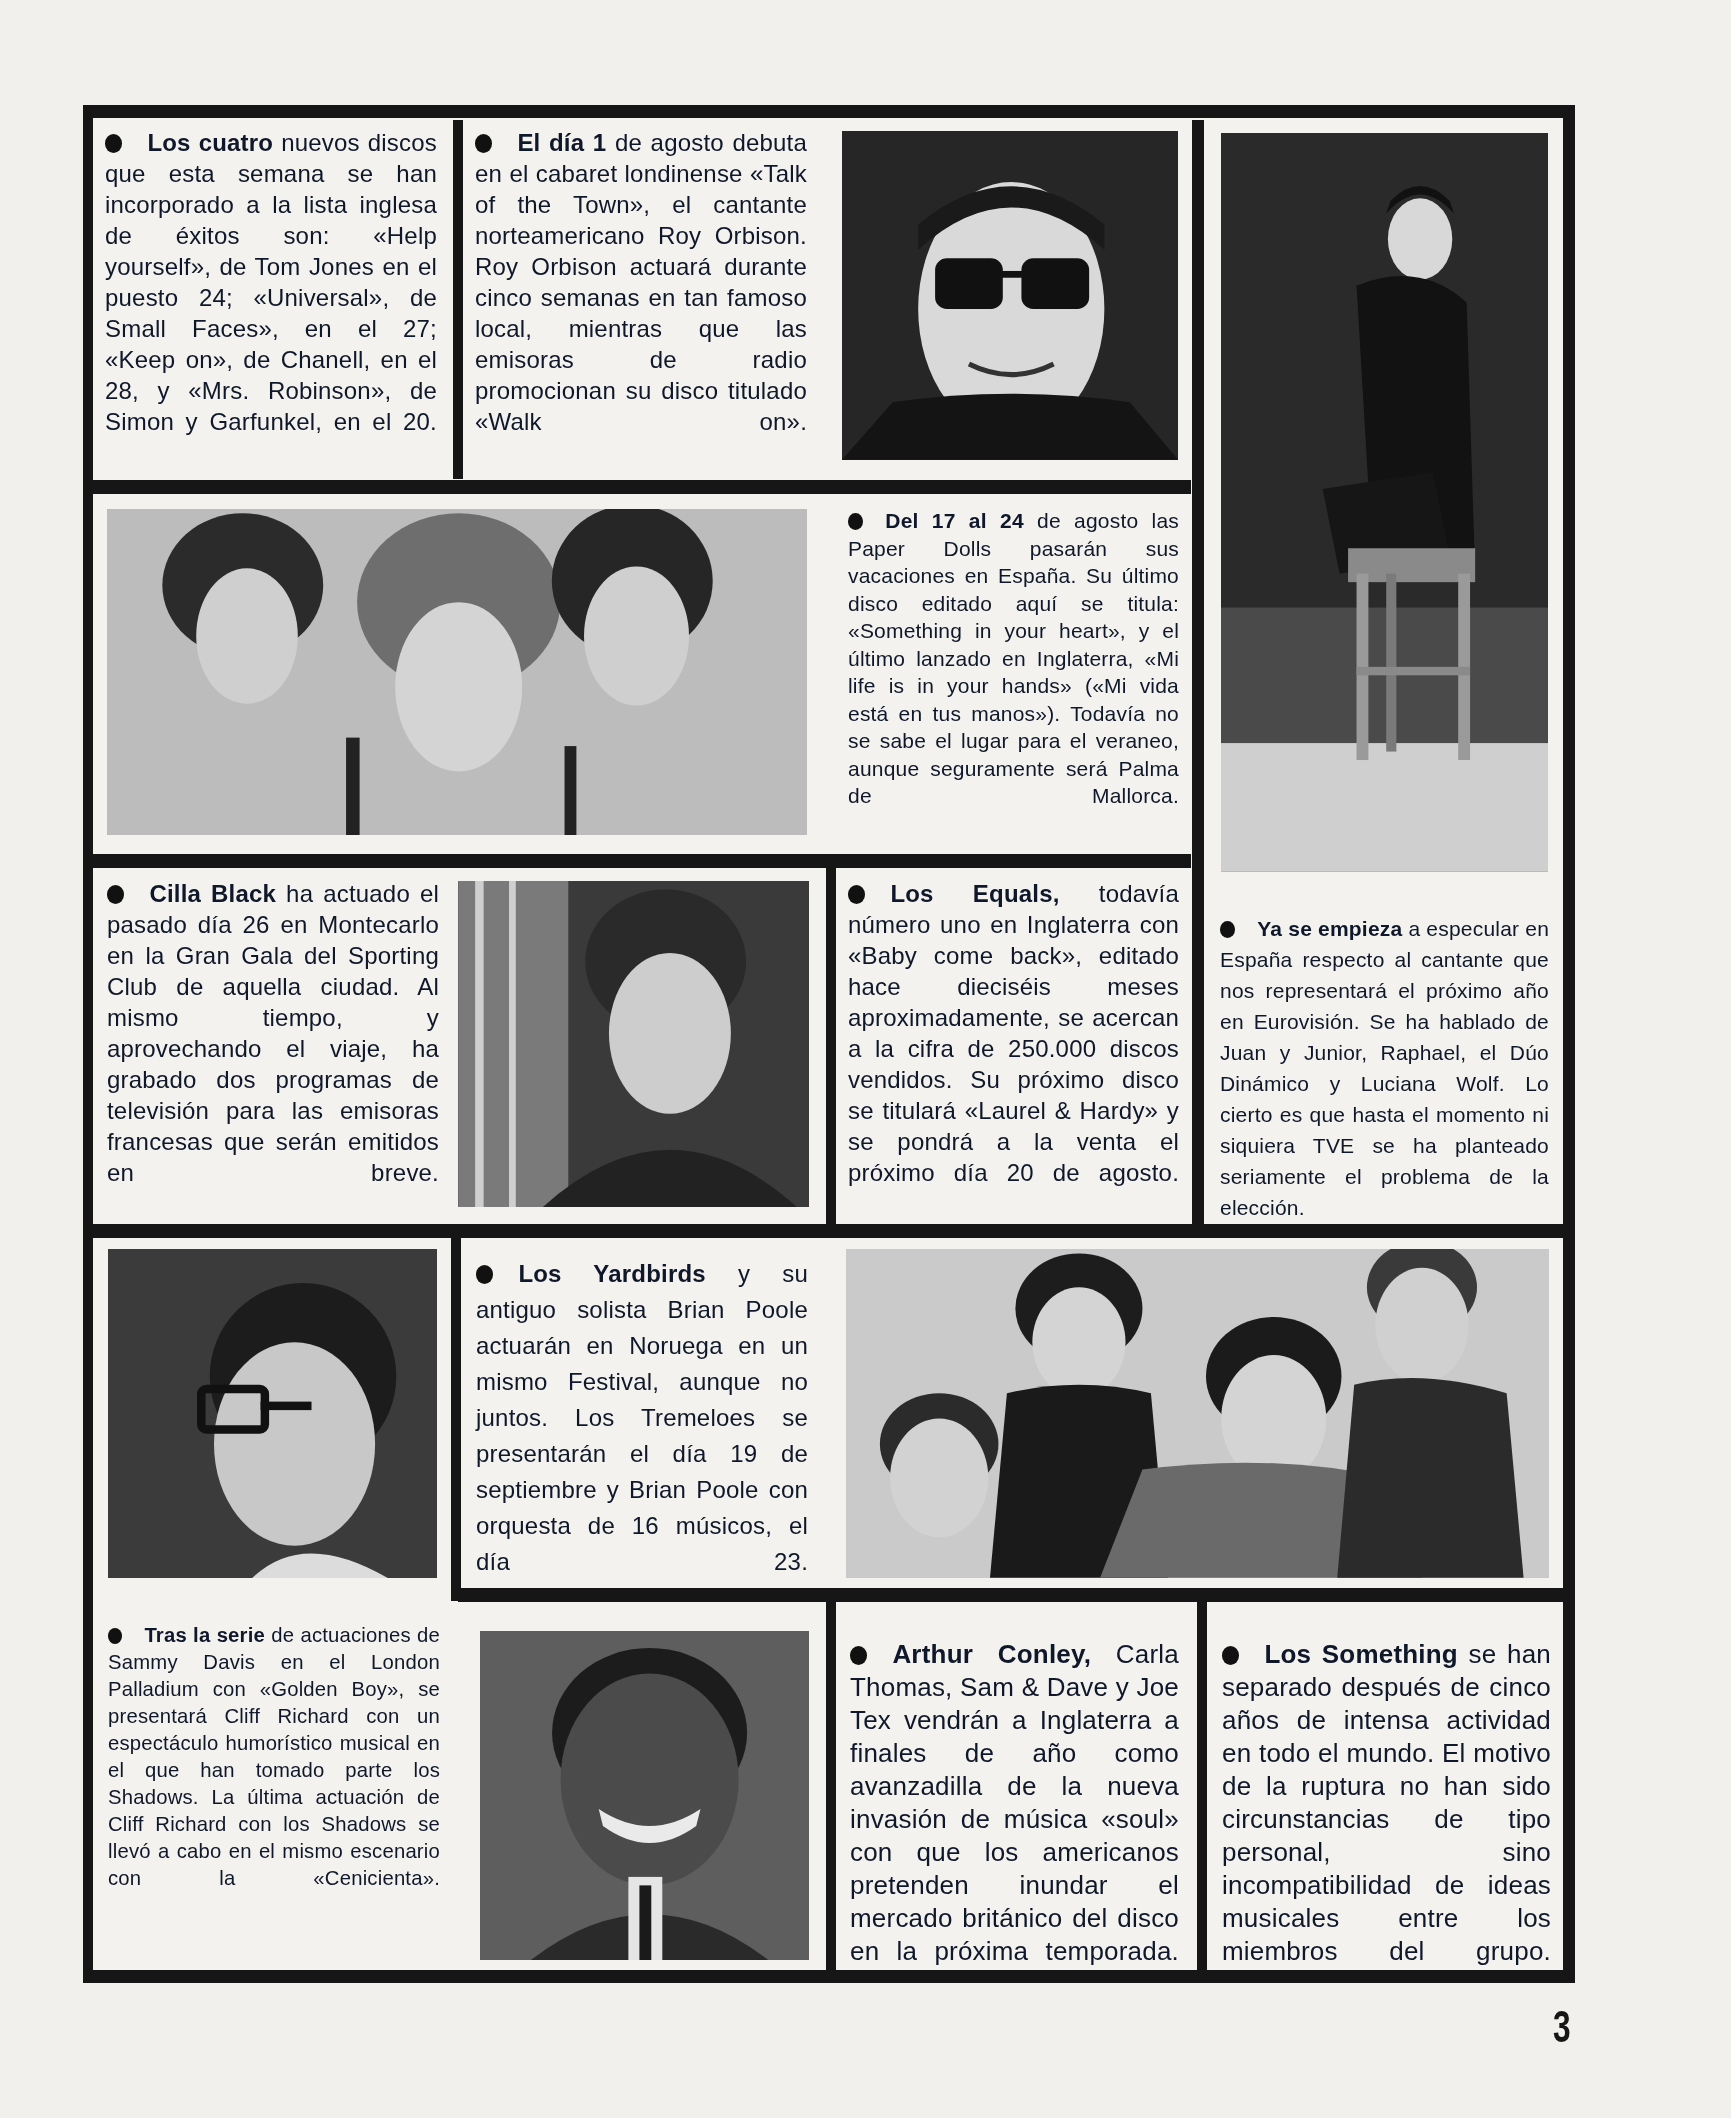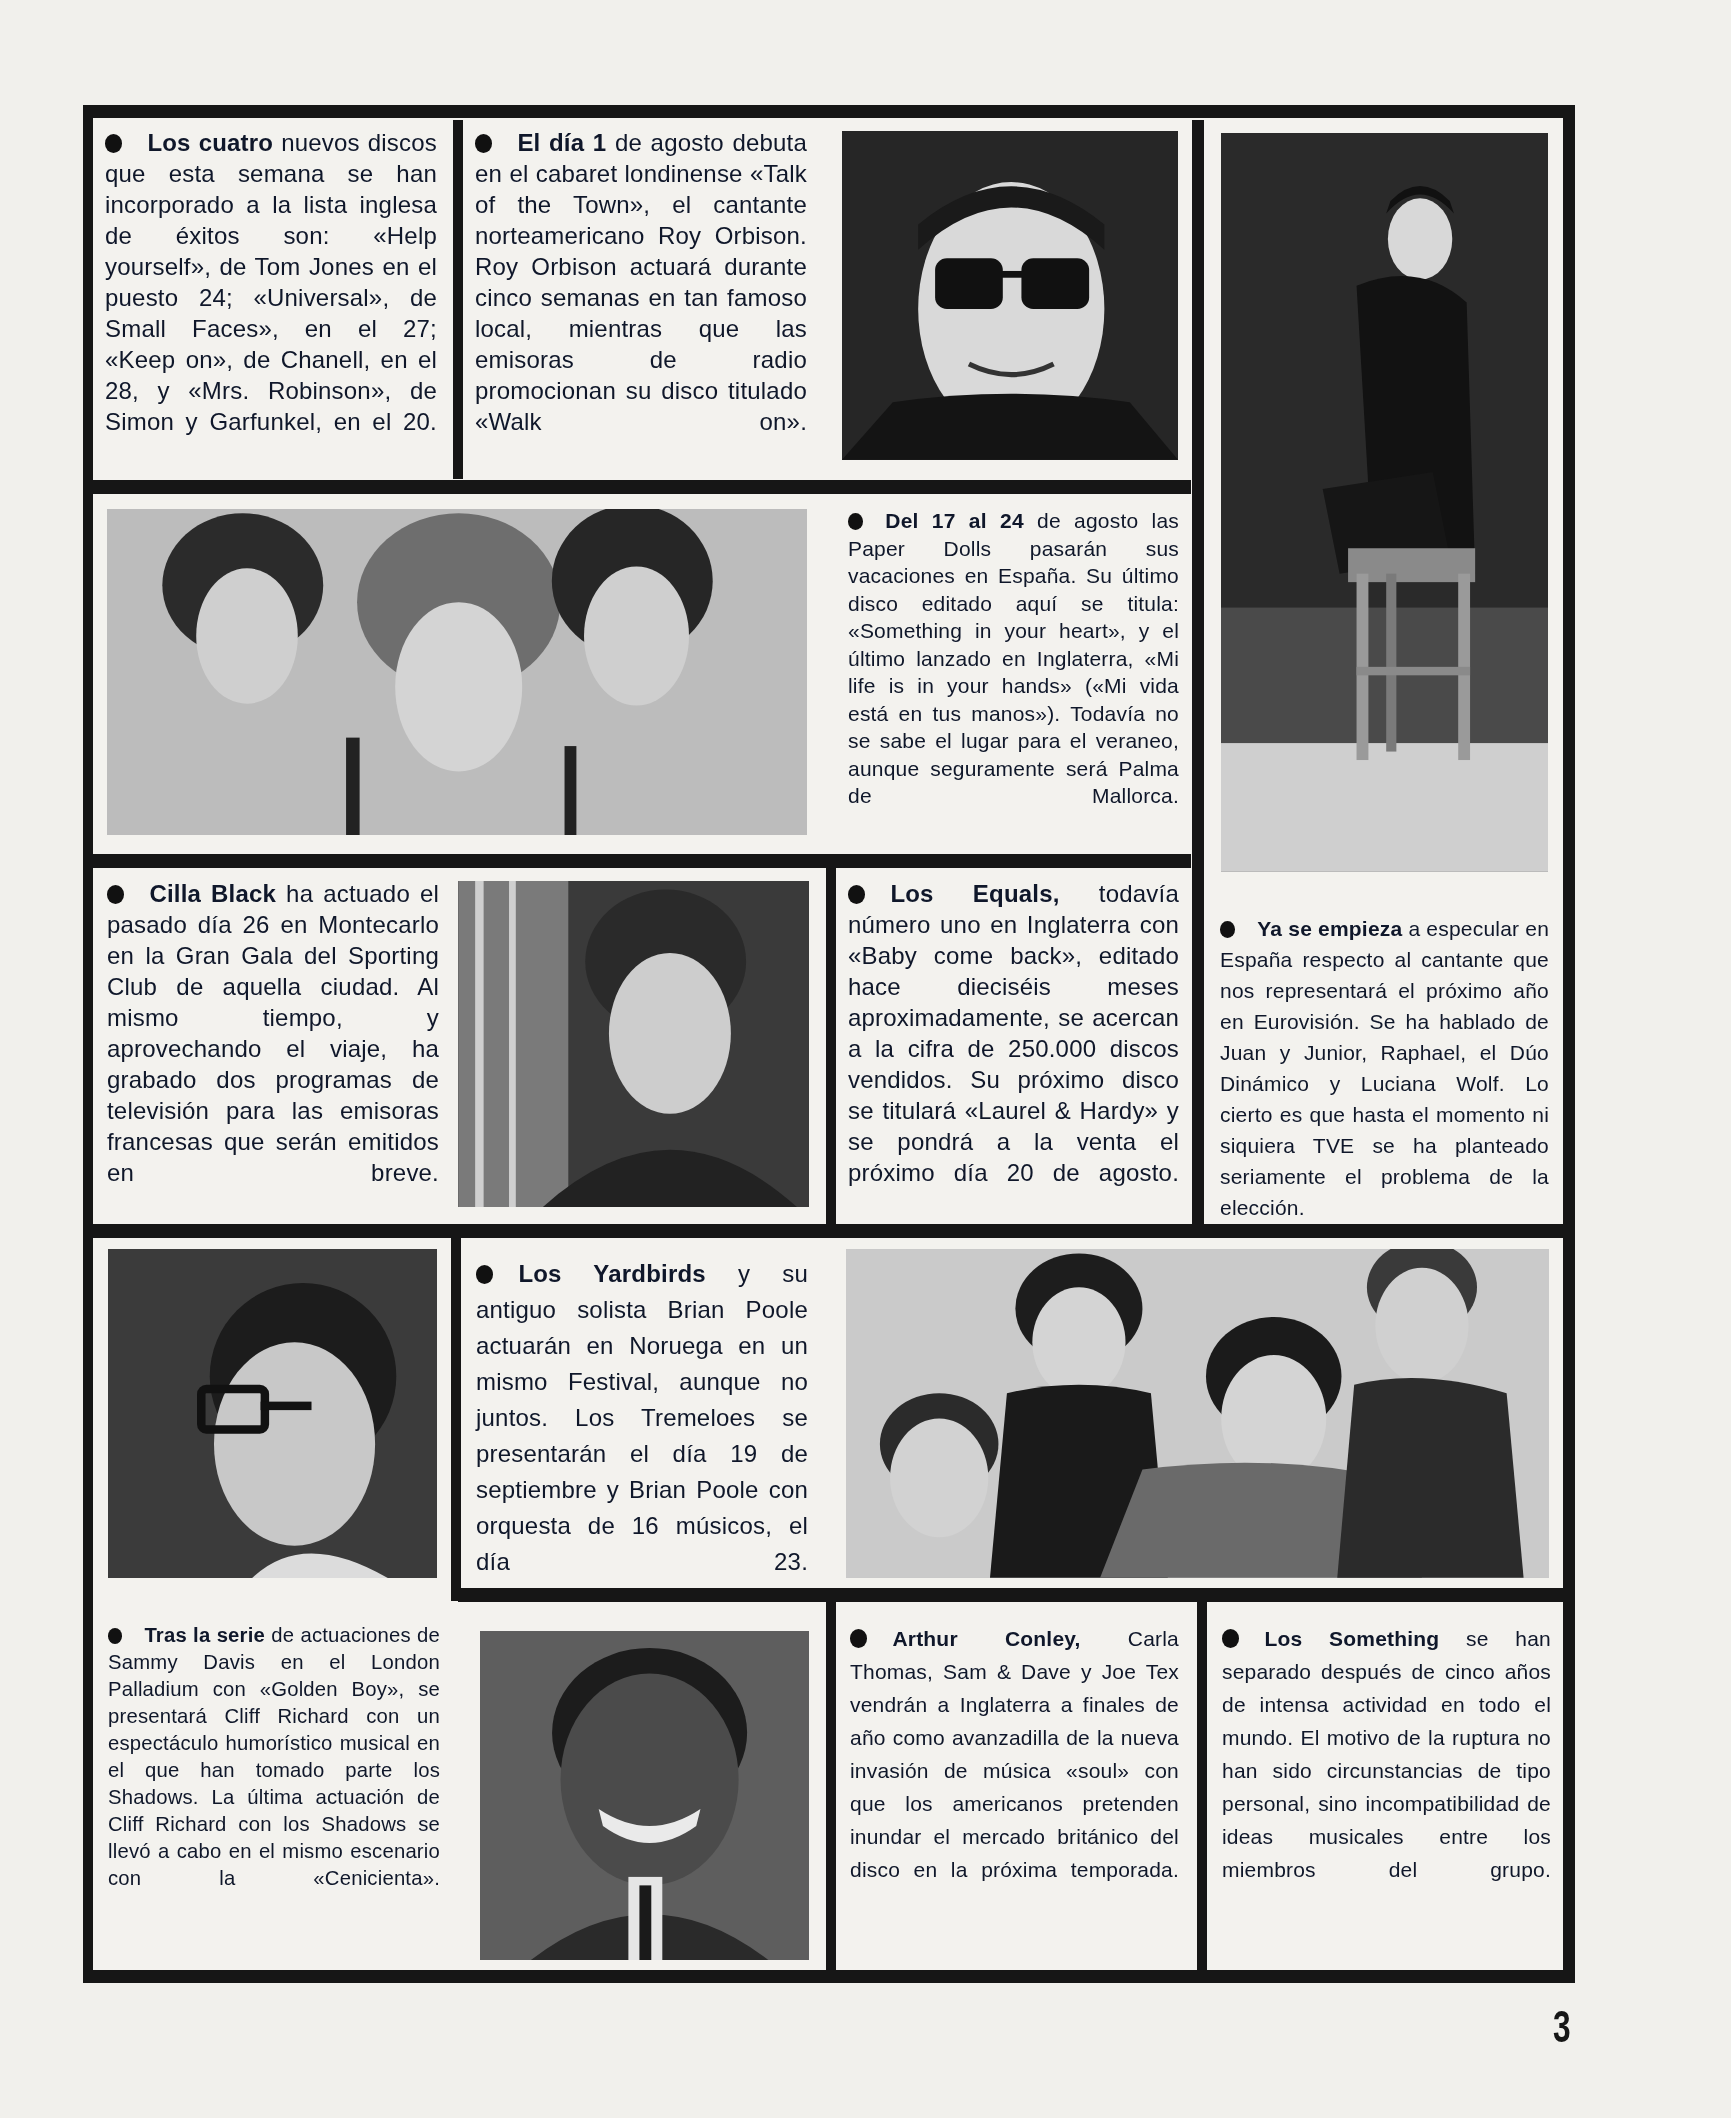--- a/index.html
+++ b/index.html
@@ -32,22 +32,23 @@
     text-align: justify;
     text-align-last: justify;
     letter-spacing: 0.2px;
     color: #0f172a;
   }
   .text-block.small {
     font-size: 21px;
     line-height: 27.5px;
   }
   .text-block.med {
-    font-size: 21px;
+    font-size: 26px;
     line-height: 28px;
+    margin-top: 16px;
   }
   .bullet {
     display: inline-block;
     width: 17px; height: 18.6px;
     border-radius: 50%;
     background: #111;
     margin-right: 25.4px;
     vertical-align: -1.7px;
   }
   .lead { font-weight: bold; }

